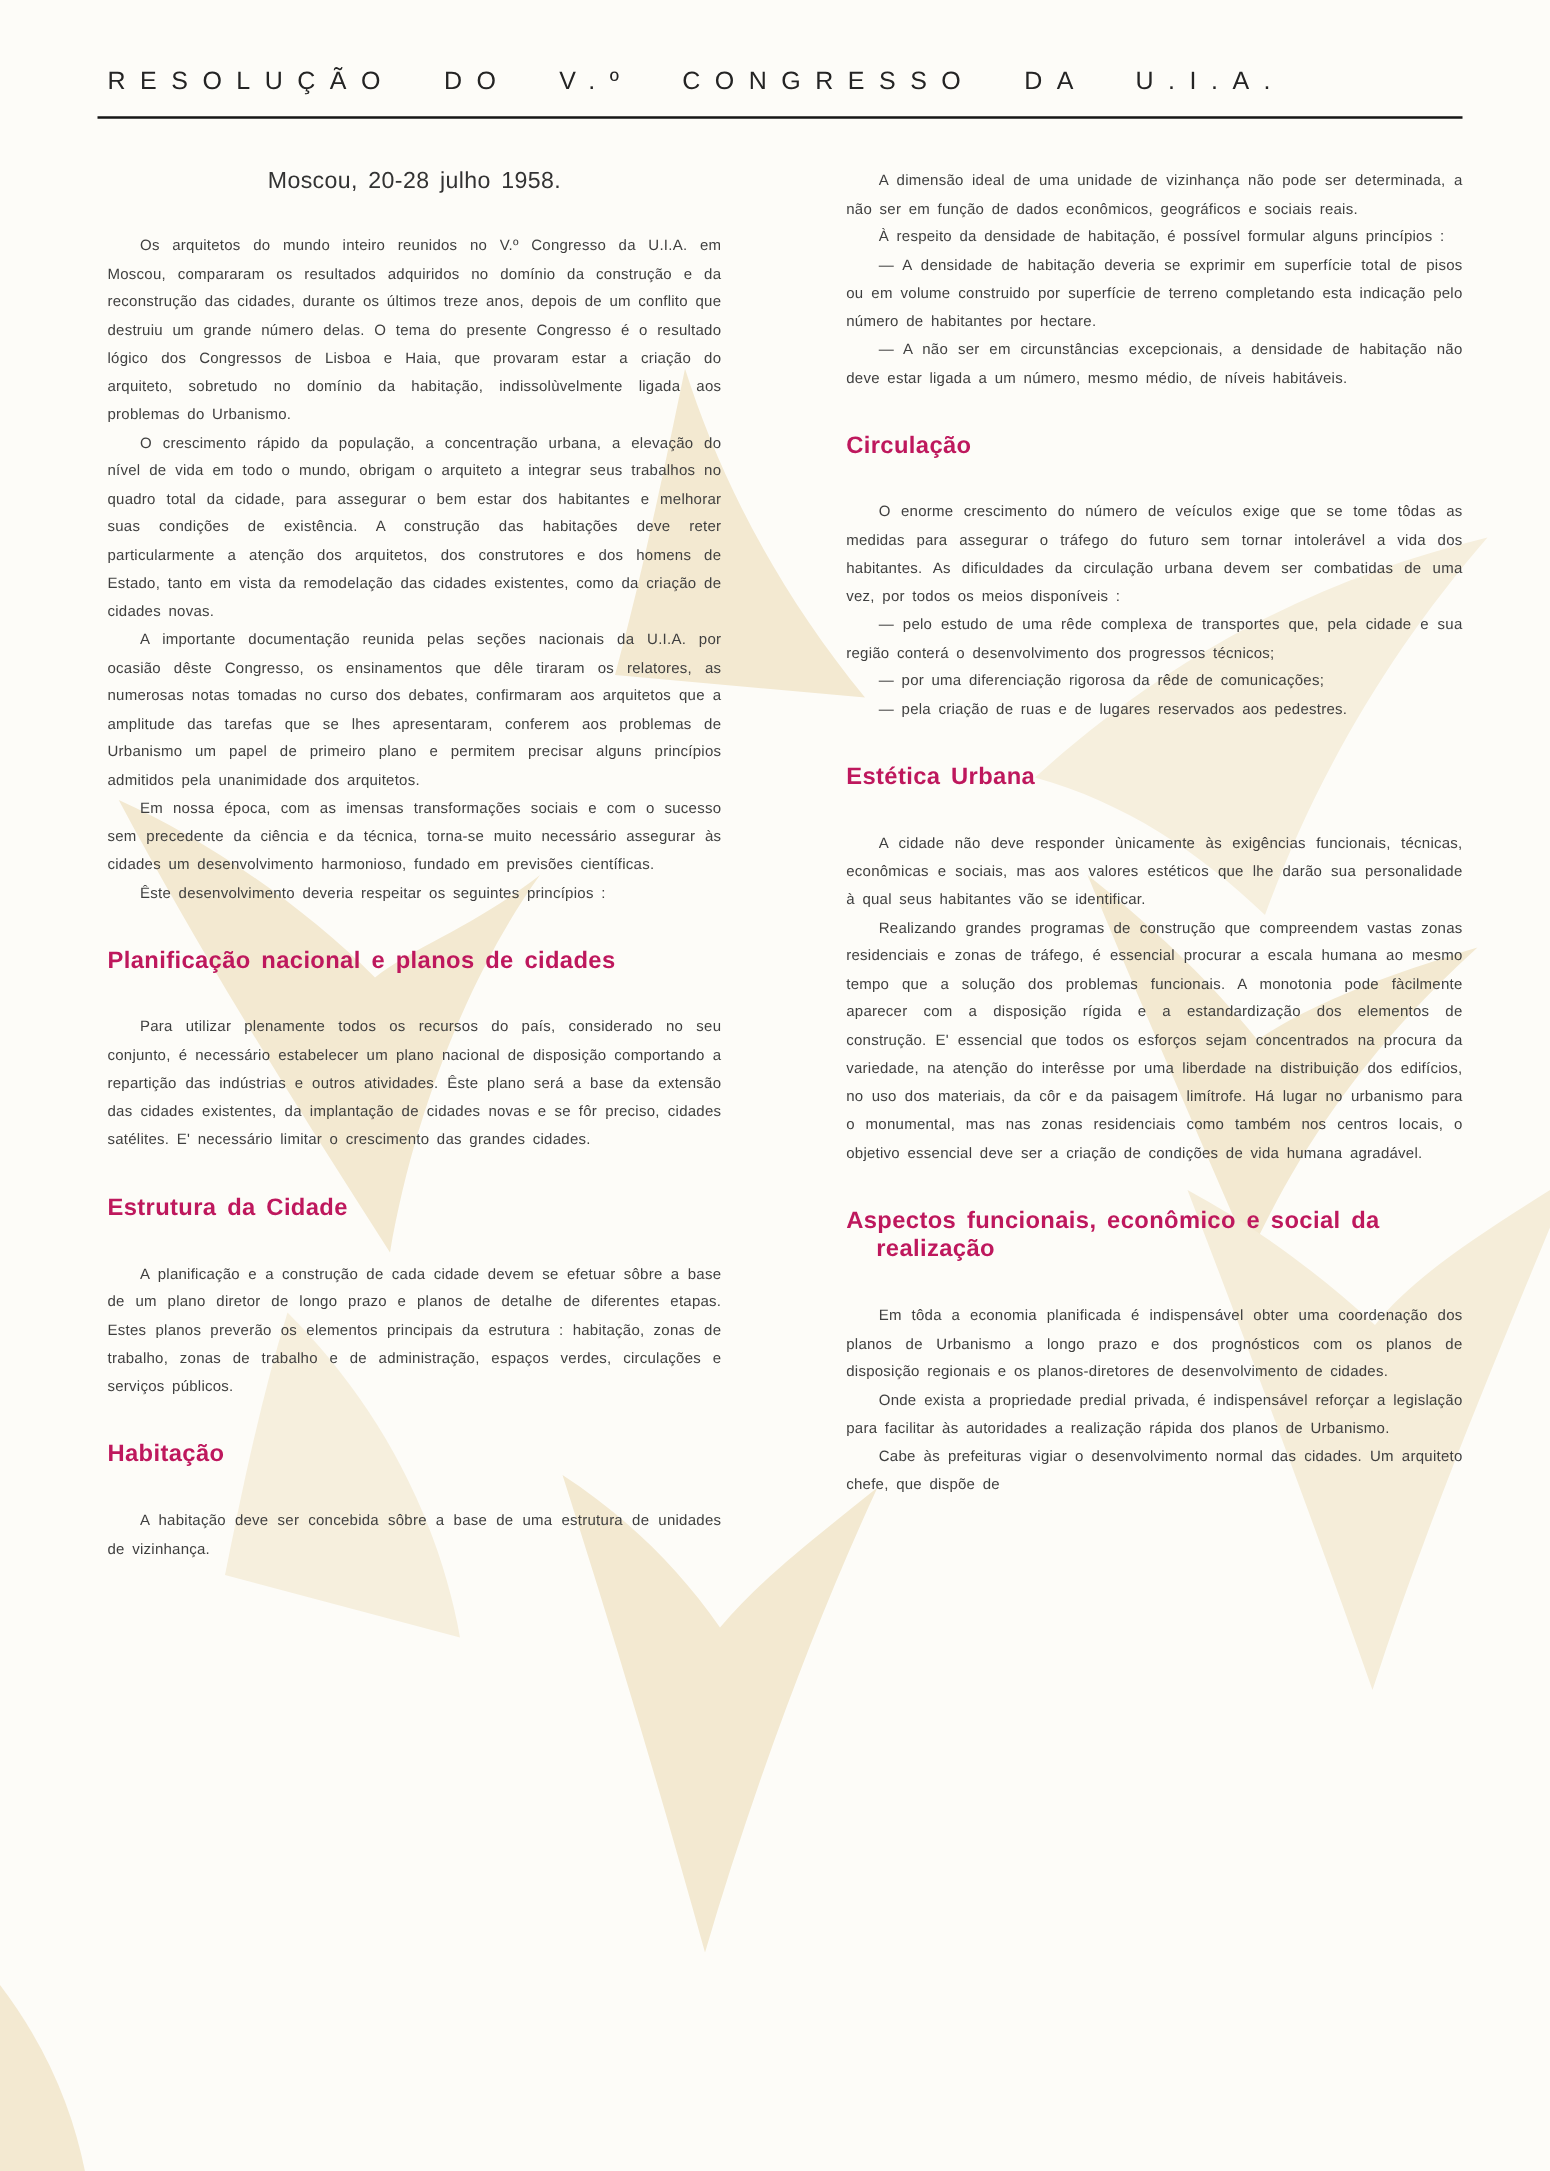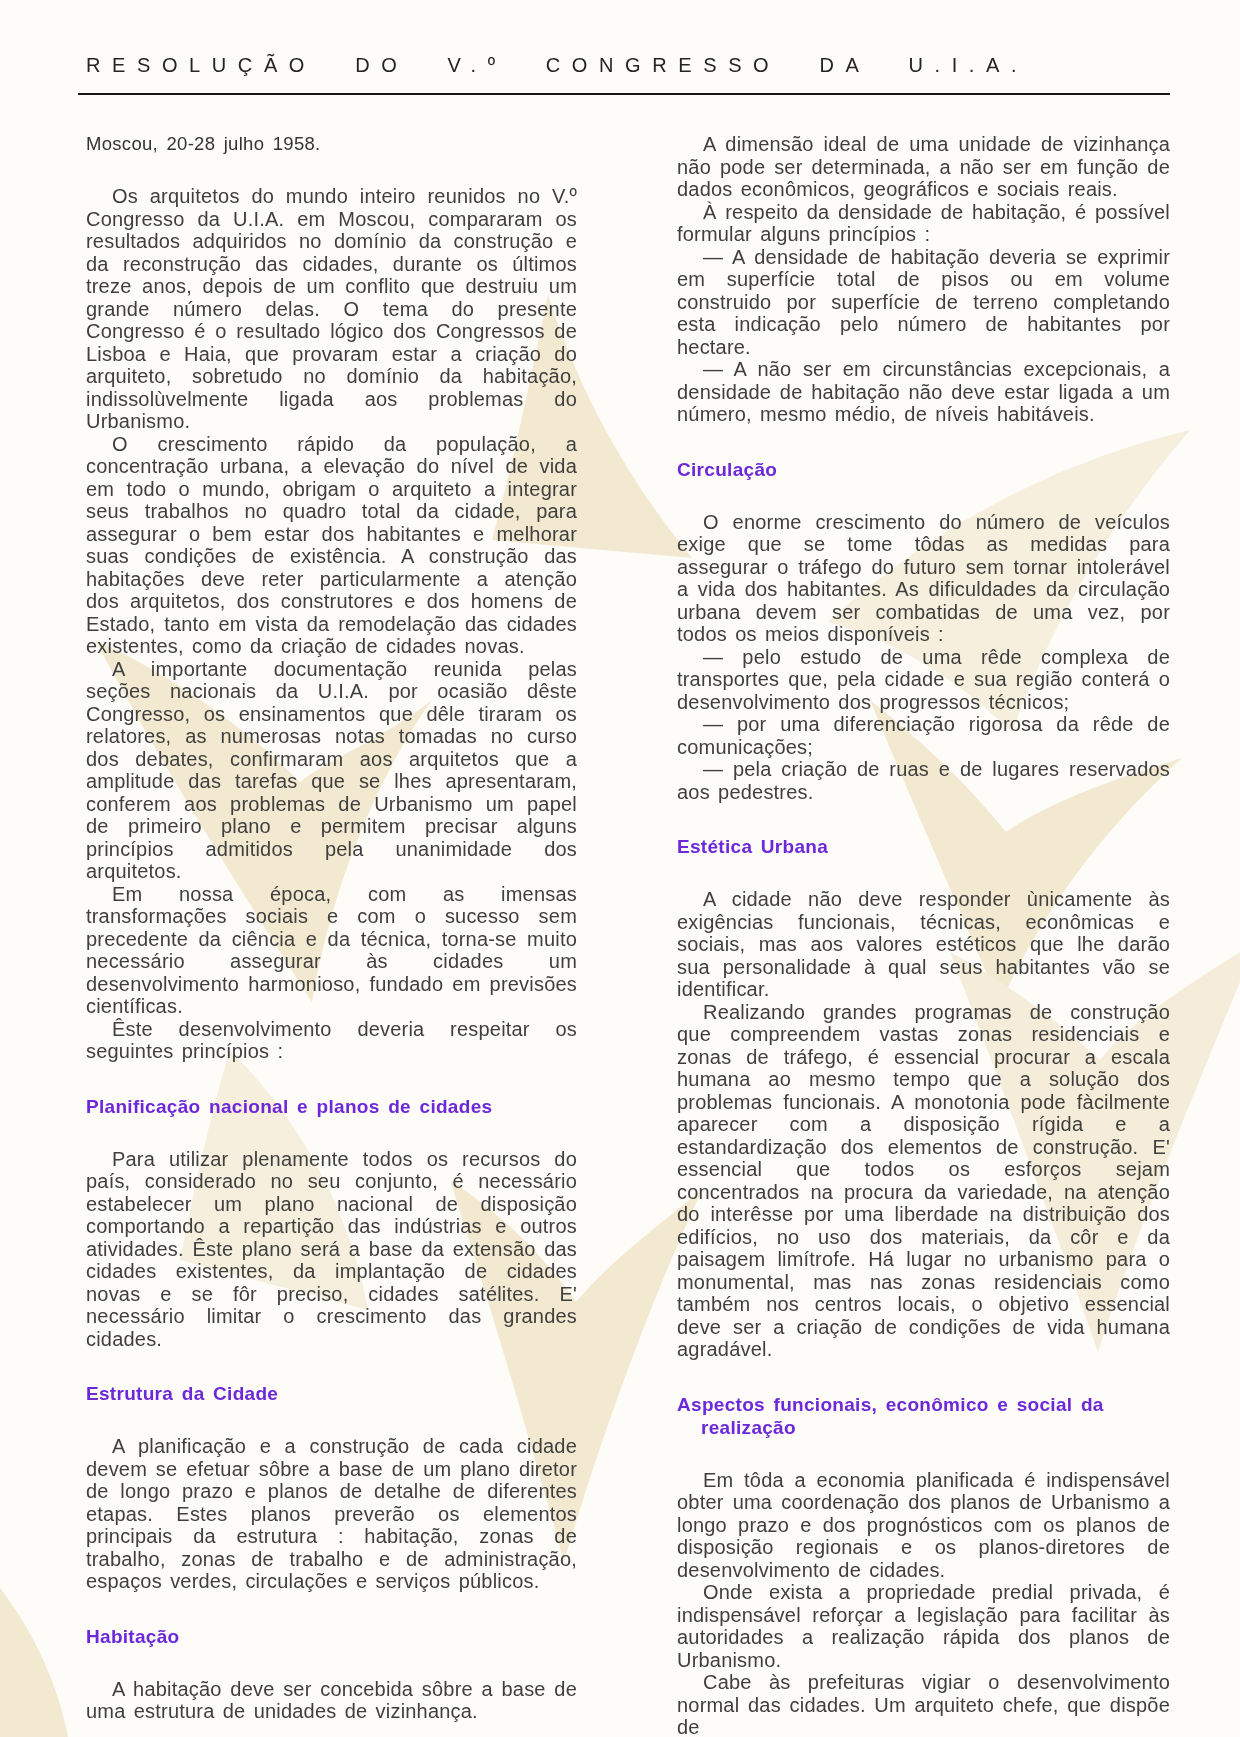--- a/index.html
+++ b/index.html
@@ -19,35 +19,36 @@
     font-size:20px;font-weight:normal;color:#242424;
     letter-spacing:0.58em;word-spacing:1.1em;
     white-space:nowrap;
   }
   .rule{border:none;border-top:2.5px solid #161616;margin:16px 0 0 -8px;width:1092px;}
   .columns{display:flex;gap:100px;margin-top:38px;}
   .col{width:492px;}
   .col-right{width:494px;}
   p.body{
     margin:0;
-    font-size:20px;line-height:22.5px;
+    font-size:12px;line-height:22.5px;
     text-align:justify;
     text-indent:26px;
     letter-spacing:0.2px;word-spacing:2.5px;
   }
   p.dateline{
     margin:0 0 30px 0;
     font-size:18.5px;line-height:22px;
     letter-spacing:0.3px;word-spacing:3px;
     color:#333;
+    text-align:center;
   }
   h3.sect{
     margin:32px 0 30px 0;
     font-size:19px;line-height:23px;
-    font-weight:bold;color:#6d28d9;
+    font-weight:bold;color:#be185d;
     letter-spacing:0.3px;word-spacing:3px;
   }
   h3.sect .hang{padding-left:24px;}
 </style>
 </head>
 <body>
 
 <div class="page">
 
   <svg class="watermark" width="1240" height="1737" viewBox="0 0 1240 1737" aria-hidden="true">

